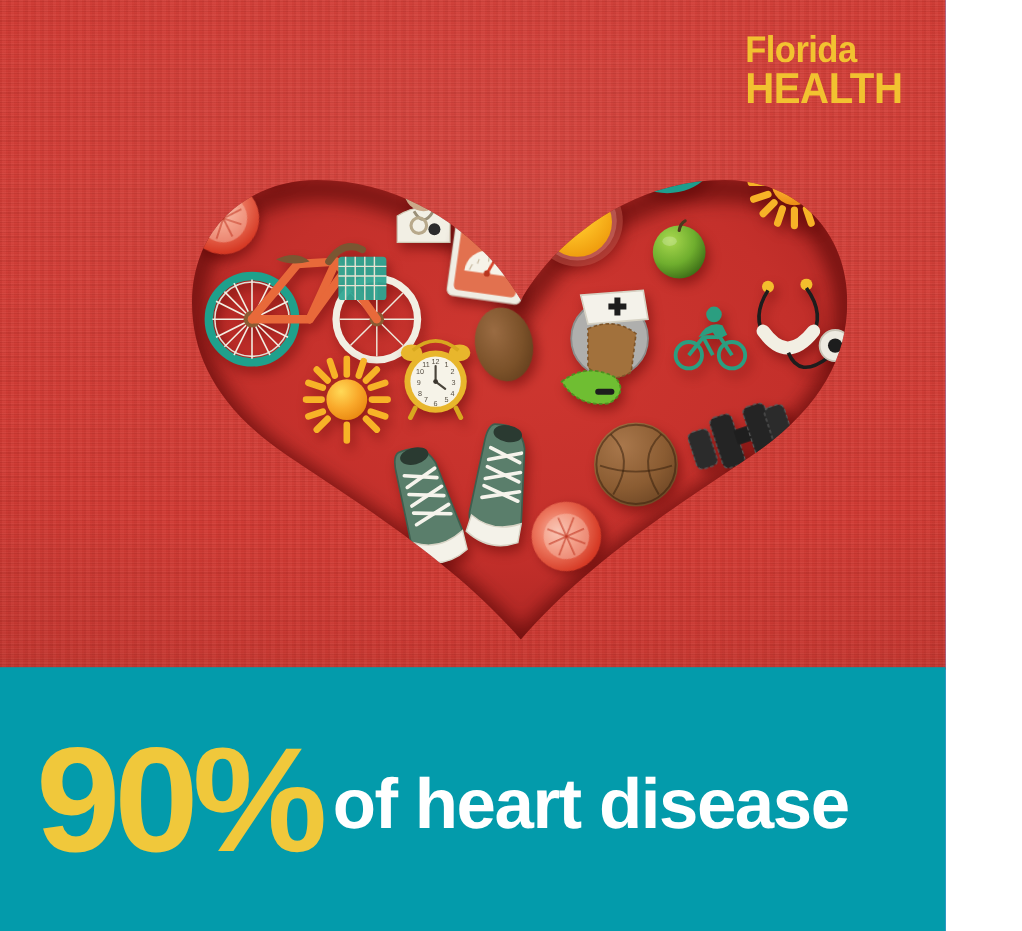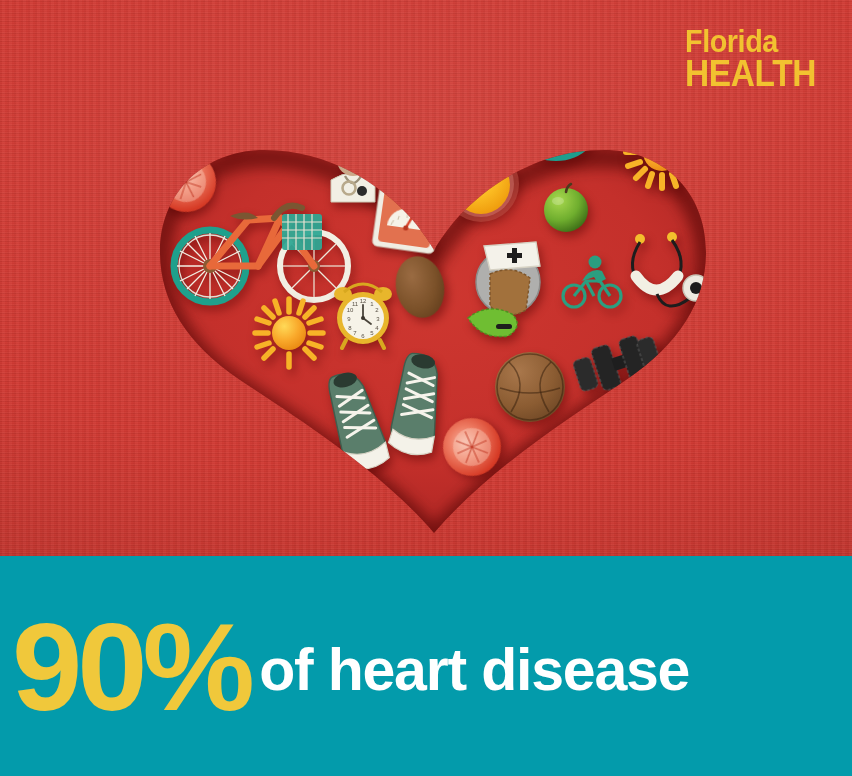--- a/index.html
+++ b/index.html
@@ -2,21 +2,21 @@
 <html><head>
 <meta charset="utf-8">
 <style>
   html, body {
     margin: 0;
     padding: 0;
     background: #ffffff;
   }
   #poster {
     position: relative;
-    width: 852px;
+    width: 788px;
     height: 776px;
     overflow: hidden;
     font-family: "Liberation Sans", sans-serif;
     background: #1d4ed8;
   }
 
   
   .bg-red {
     position: absolute;
     left: 0; top: 0;
@@ -74,21 +74,21 @@
   
   .banner {
     position: absolute;
     left: 0;
     top: 556px;
     width: 852px;
     height: 220px;
     background: #039BAB;
     display: flex;
     align-items: center;
-    padding-left: 12px;
+    padding-left: 30px;
     box-sizing: border-box;
   }
   .pct {
     color: #F0C83B;
     font-family: "Liberation Sans", sans-serif;
     font-weight: bold;
     font-size: 124px;
     line-height: 0.82;
     letter-spacing: -5px;
     transform: scaleX(1.02);

